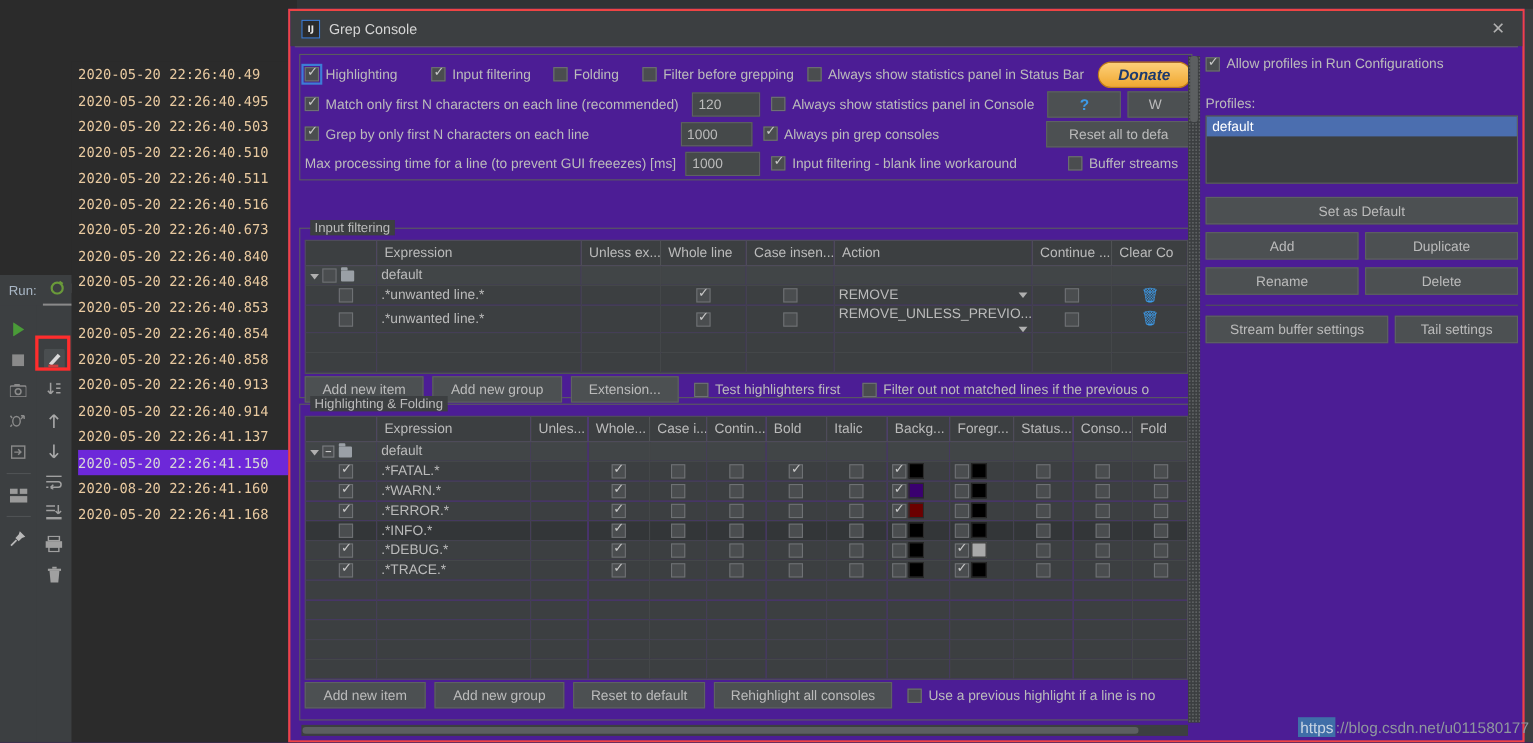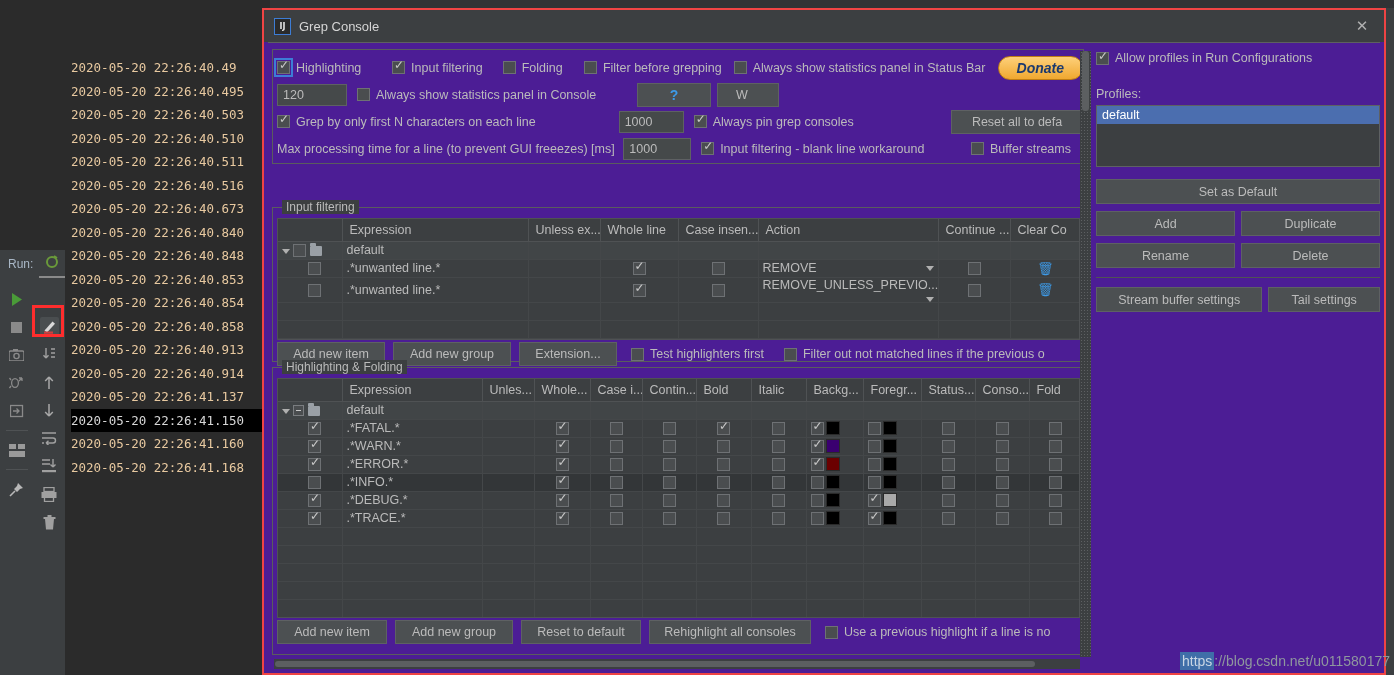--- a/index.html
+++ b/index.html
@@ -35,21 +35,21 @@
   .ctab { display:flex; align-items:center; gap:5px; font-size:12.5px; color:#bbbbbb; padding-bottom:4px; }
   .ctab.active { border-bottom:2px solid #8a8a8a; }
 
   #console-out {
     position:absolute; left:65px; top:56px; width:205px; height:619px;
     background:#2b2b2b; color:#e8c9a0;
     font-family:"DejaVu Sans Mono", monospace; font-size:12.5px;
     overflow:hidden; padding-left:6px;
   }
   .cline { height:23.5px; line-height:23.5px; white-space:pre; }
-  .cline.sel { background:#000000; color:#d7d7d7; }
+  .cline.sel { background:#6d28d9; color:#d7d7d7; }
 
   
   #red-box { position:absolute; left:32px; top:305px; width:32px; height:32px; border:3px solid #ff2d2d; z-index:40; pointer-events:none; }
 
   
   #dialog {
     position:absolute; left:262px; top:8px; width:1124px; height:667px;
     background:#4c1d95; border:2px solid #ef4444;
   }
   #dlg-title { height:32px; display:flex; align-items:center; padding:0 6px 0 10px; background:#3c3f41; }
@@ -296,21 +296,21 @@
     <div class="cline">2020-05-20 22:26:40.673</div>
     <div class="cline">2020-05-20 22:26:40.840</div>
     <div class="cline">2020-05-20 22:26:40.848</div>
     <div class="cline">2020-05-20 22:26:40.853</div>
     <div class="cline">2020-05-20 22:26:40.854</div>
     <div class="cline">2020-05-20 22:26:40.858</div>
     <div class="cline">2020-05-20 22:26:40.913</div>
     <div class="cline">2020-05-20 22:26:40.914</div>
     <div class="cline">2020-05-20 22:26:41.137</div>
     <div class="cline sel">2020-05-20 22:26:41.150</div>
-    <div class="cline">2020-05-20 22:26:41.160</div>
+    <div class="cline">2020-08-20 22:26:41.160</div>
     <div class="cline">2020-05-20 22:26:41.168</div>
   </div>
 <div id="red-box"></div>
 
 <div id="dialog">
 
   <div id="dlg-title">
     <span id="ij-logo">IJ</span>
     <span id="dlg-title-text">Grep Console</span>
     <span id="dlg-close">✕</span>
@@ -341,20 +341,24 @@
             <span class="cblabel">Filter before grepping</span>
           </div>
           <div class="cbwrap" style="width:268px">
             <span class="cb"></span>
             <span class="cblabel">Always show statistics panel in Status Bar</span>
           </div>
           <div id="donate">Donate</div>
         </div>
 
         <div class="orow">
+          <div class="cbwrap" style="width:360px">
+            <span class="cb on"></span>
+            <span class="cblabel">Match only first N characters on each line (recommended)</span>
+          </div>
           <div class="txtin" style="width:70px">120</div>
           <div class="cbwrap" style="width:268px; margin-left:10px">
             <span class="cb"></span>
             <span class="cblabel">Always show statistics panel in Console</span>
           </div>
           <div class="btn" id="helpbtn" style="width:74px">?</div>
           <div class="btn" style="width:62px; margin-left:6px; overflow:hidden; justify-content:flex-start; padding-left:18px">W</div>
         </div>
 
         <div class="orow">

